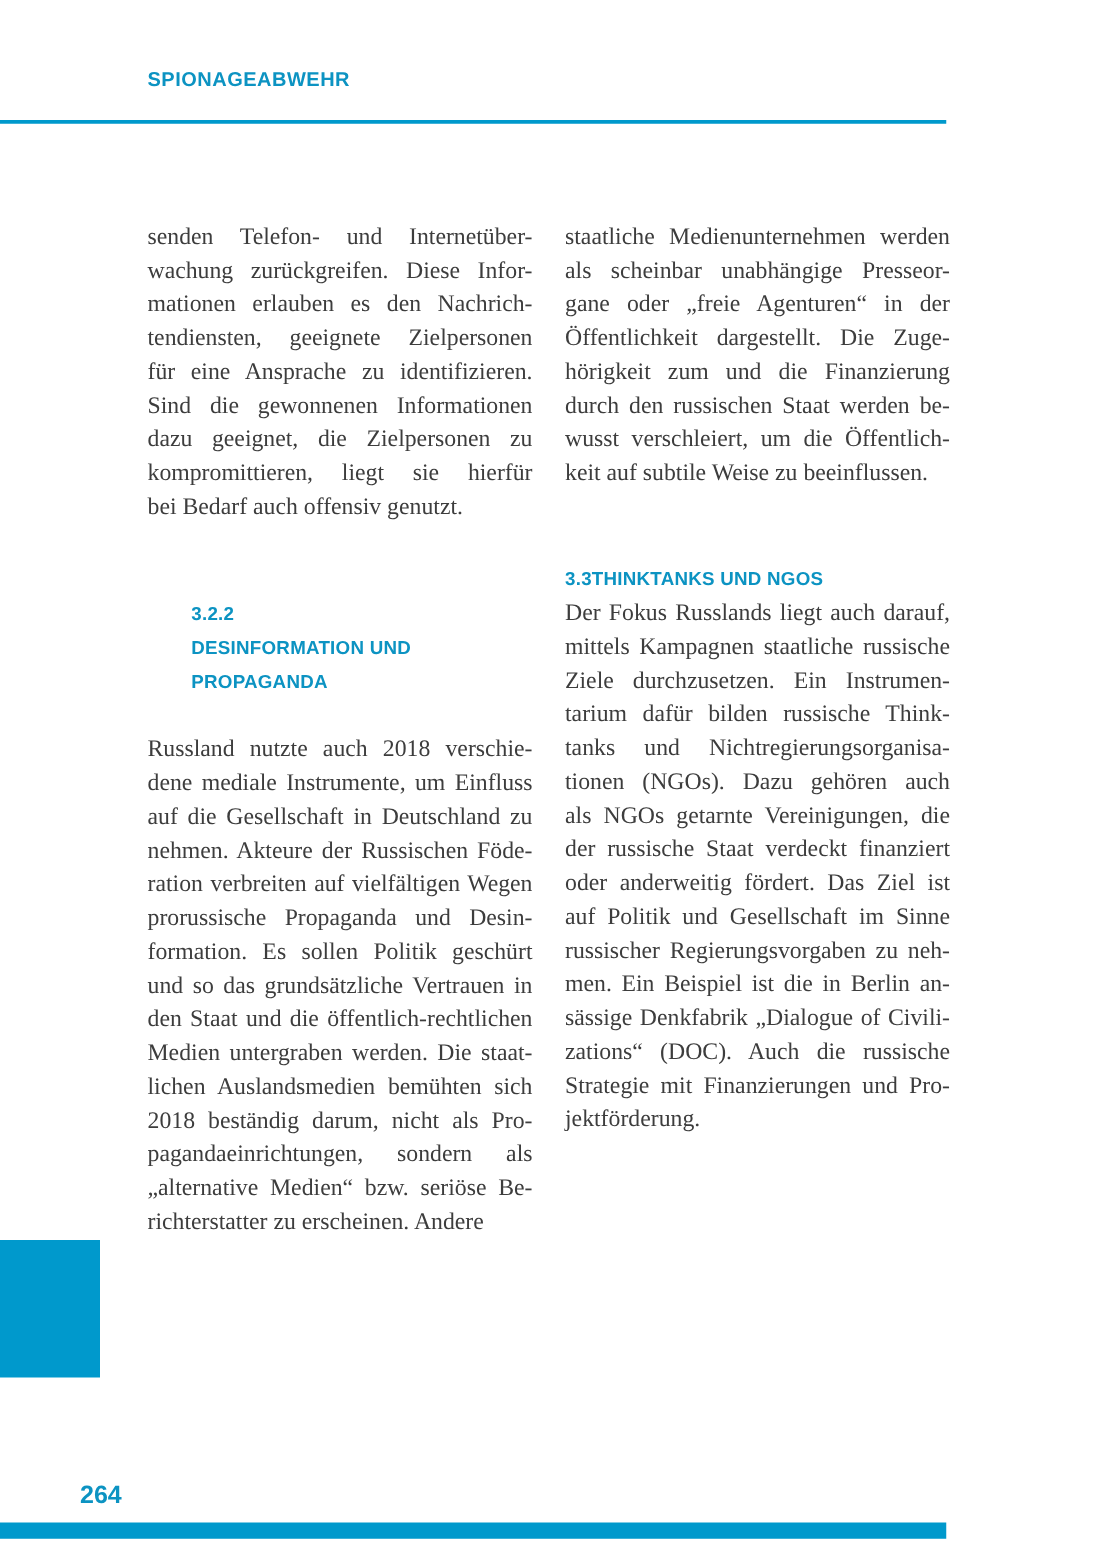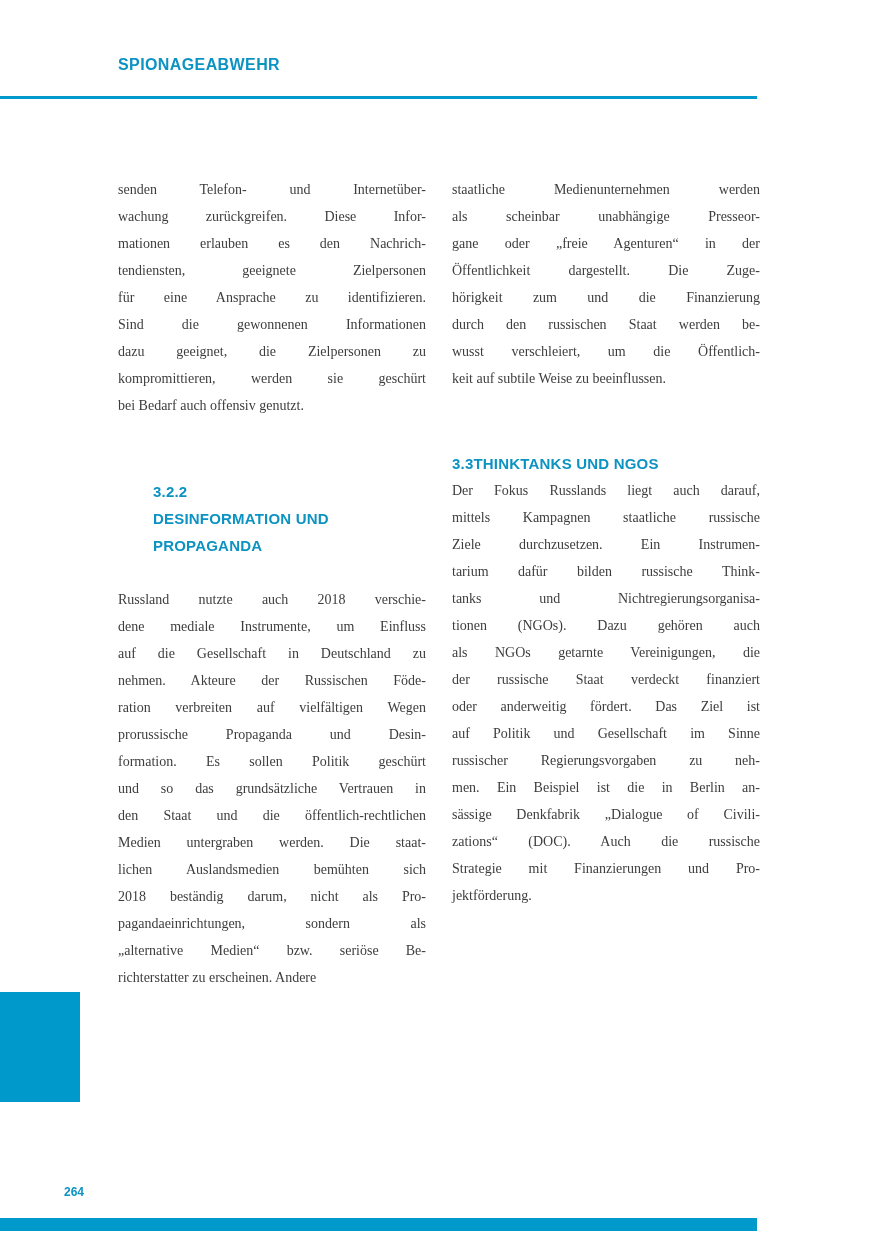--- a/index.html
+++ b/index.html
@@ -33,21 +33,21 @@
     width: 757px; height: 3px;
     background: var(--accent);
   }
   
   .col { position: absolute; width: 308px; color: var(--body-ink); }
   .col-left  { left: 118px; }
   .col-right { left: 452px; }
   .para {
     position: absolute;
     width: 100%;
-    font-size: 14px;
+    font-size: 19px;
     line-height: 27px;
   }
   .para .line { text-align: justify; text-align-last: justify; white-space: normal; }
   .para .line.last { text-align-last: left; }
   
   .sec-heading {
     position: absolute;
     font-family: "Liberation Sans", "DejaVu Sans", sans-serif;
     font-weight: bold;
     font-size: 15px;
@@ -71,42 +71,42 @@
     position: absolute;
     left: 0; top: 1218px;
     width: 757px; height: 13px;
     background: var(--accent);
   }
   .page-number {
     position: absolute;
     left: 64px; top: 1185px;
     font-family: "Liberation Sans", "DejaVu Sans", sans-serif;
     font-weight: bold;
-    font-size: 12px;
+    font-size: 20px;
     color: var(--accent-text);
   }
 </style>
 </head>
 <body>
 
 <div class="page">
 
   <div class="running-head">SPIONAGEABWEHR</div>
   <div class="header-rule"></div>
 
   <div class="col col-left">
     <div class="para" style="top:176px;">
         <div class="line">senden Telefon- und Internetüber-</div>
         <div class="line">wachung zurückgreifen. Diese Infor-</div>
         <div class="line">mationen erlauben es den Nachrich-</div>
         <div class="line">tendiensten, geeignete Zielpersonen</div>
         <div class="line">für eine Ansprache zu identifizieren.</div>
         <div class="line">Sind die gewonnenen Informationen</div>
         <div class="line">dazu geeignet, die Zielpersonen zu</div>
-        <div class="line">kompromittieren, werden sie geschürt</div>
+        <div class="line">kompromittieren, liegt sie hierfür</div>
         <div class="line last">bei Bedarf auch offensiv genutzt.</div>
       </div>
 
     <div class="sec-heading indented" style="top:478px; width:308px;">
       <span class="sec-number">3.2.2</span>
       <span class="sec-line">DESINFORMATION UND</span>
       <span class="sec-line">PROPAGANDA</span>
     </div>
 
     <div class="para" style="top:586px;">

